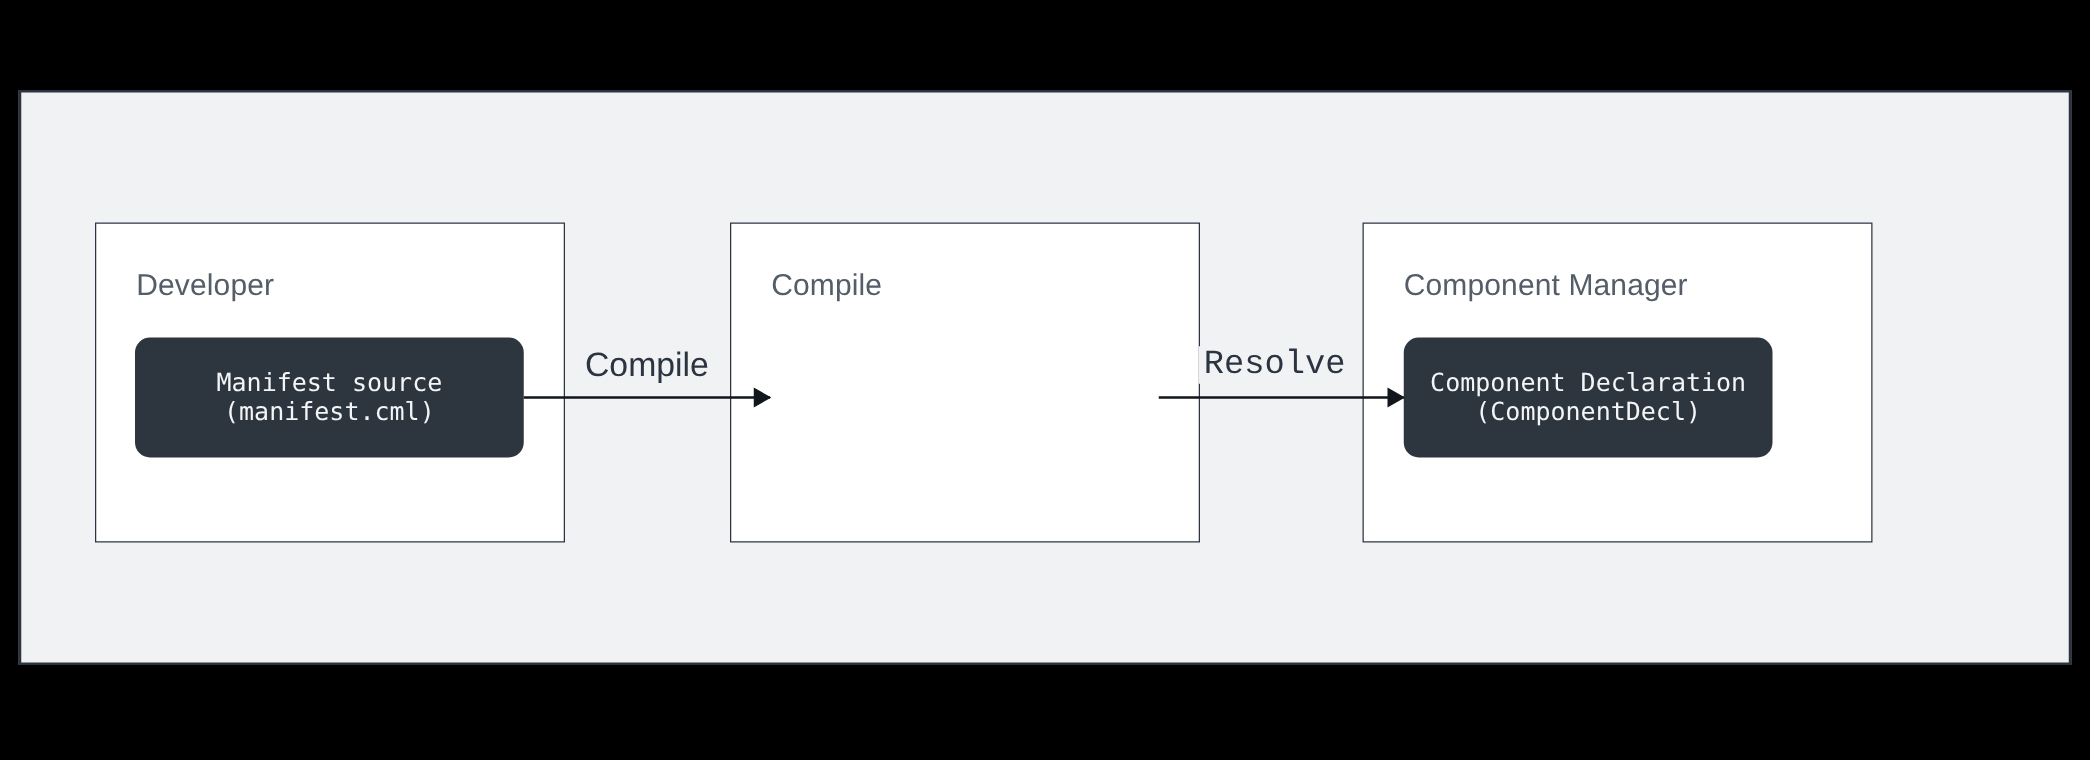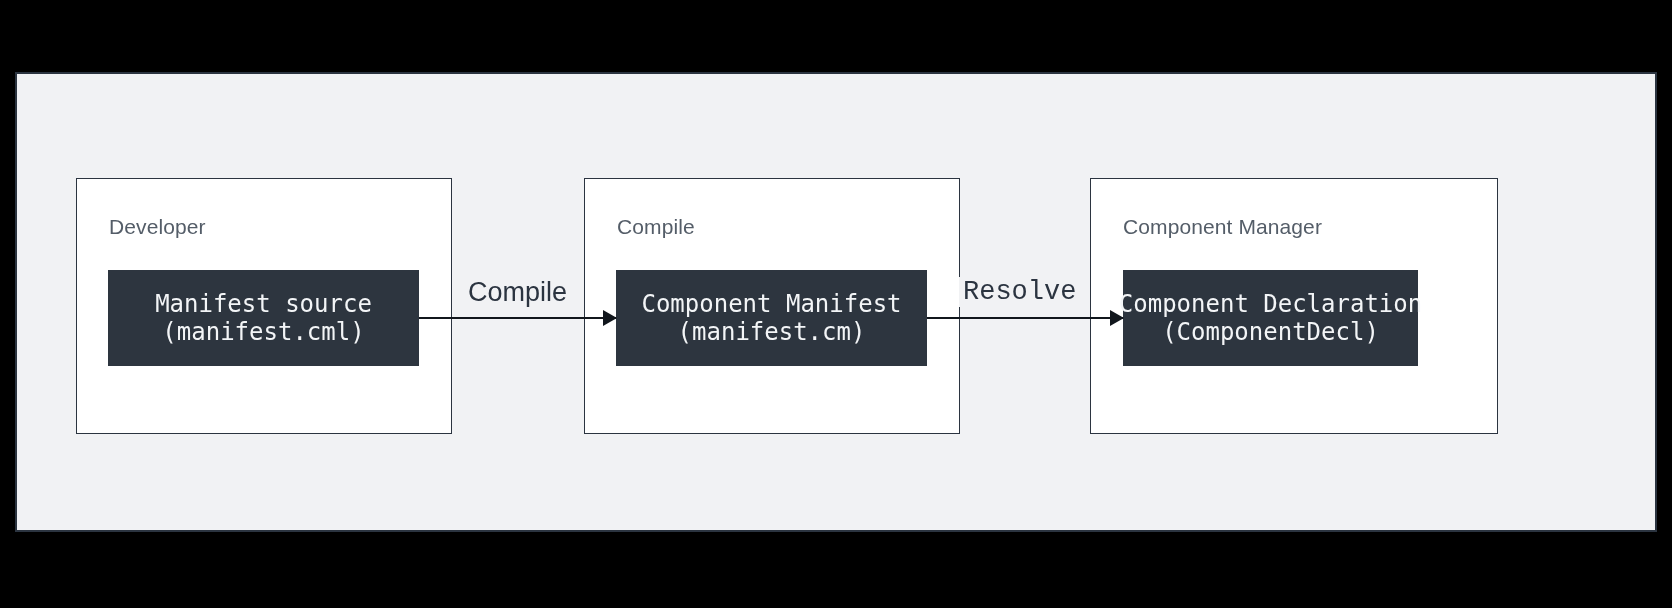--- a/index.html
+++ b/index.html
@@ -39,39 +39,39 @@
     position: absolute;
     background: #ffffff;
     border: 1.6px solid #2b3440;
     box-sizing: border-box;
   }
   .group-label {
     position: absolute;
     left: 32px;
     top: 36px;
     font-family: "Liberation Sans", sans-serif;
-    font-size: 21px;
+    font-size: 24px;
     font-weight: 400;
     color: #545d68;
     white-space: nowrap;
     letter-spacing: 0.1px;
   }
 
   
   .node {
     position: absolute;
     background: #2d353f;
-    border-radius: 0;
+    border-radius: 12px;
     box-sizing: border-box;
     display: flex;
     flex-direction: column;
     align-items: center;
     justify-content: center;
     font-family: "DejaVu Sans Mono", "Liberation Mono", monospace;
-    font-size: 24px;
+    font-size: 20px;
     line-height: 1.17;
     color: #f3f5f7;
     text-align: center;
     letter-spacing: 0px;
     white-space: nowrap;
   }
   .node-line { display: block; }
 
   
   .edge-line {
@@ -134,24 +134,20 @@
 
     <div class="group" id="group-cm">
       <div class="group-label">Component Manager</div>
     </div>
 
     <div class="node" id="node-manifest-source">
       <span class="node-line">Manifest source</span>
       <span class="node-line">(manifest.cml)</span>
     </div>
 
-    <div class="node" id="node-component-manifest">
-      <span class="node-line">Component Manifest</span>
-      <span class="node-line">(manifest.cm)</span>
-    </div>
 
     <div class="node" id="node-component-decl">
       <span class="node-line">Component Declaration</span>
       <span class="node-line">(ComponentDecl)</span>
     </div>
 
     <div class="edge-line" id="edge-compile-line"></div>
     <div class="edge-head" id="edge-compile-head"></div>
     <div class="edge-label" id="edge-compile-label">Compile</div>
 

